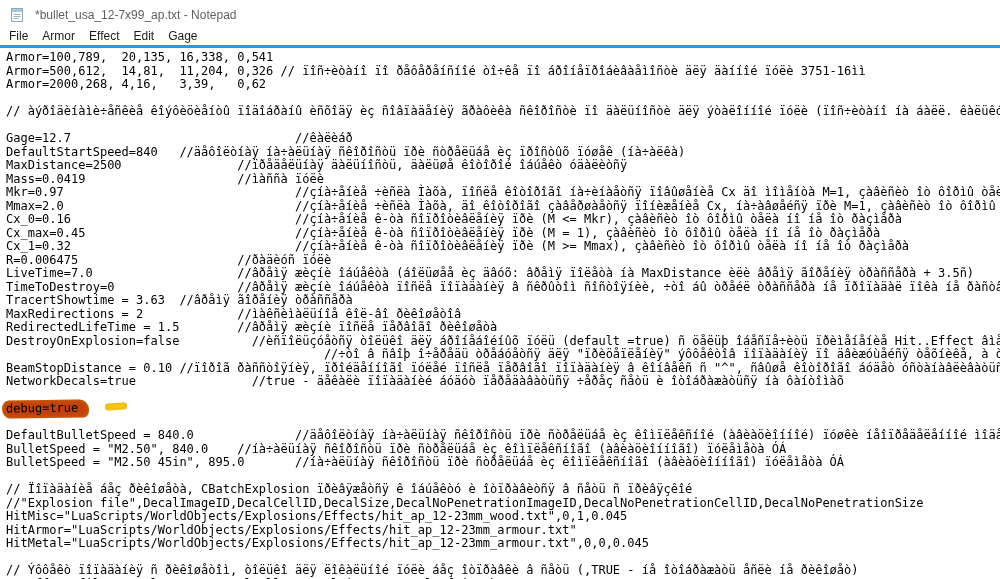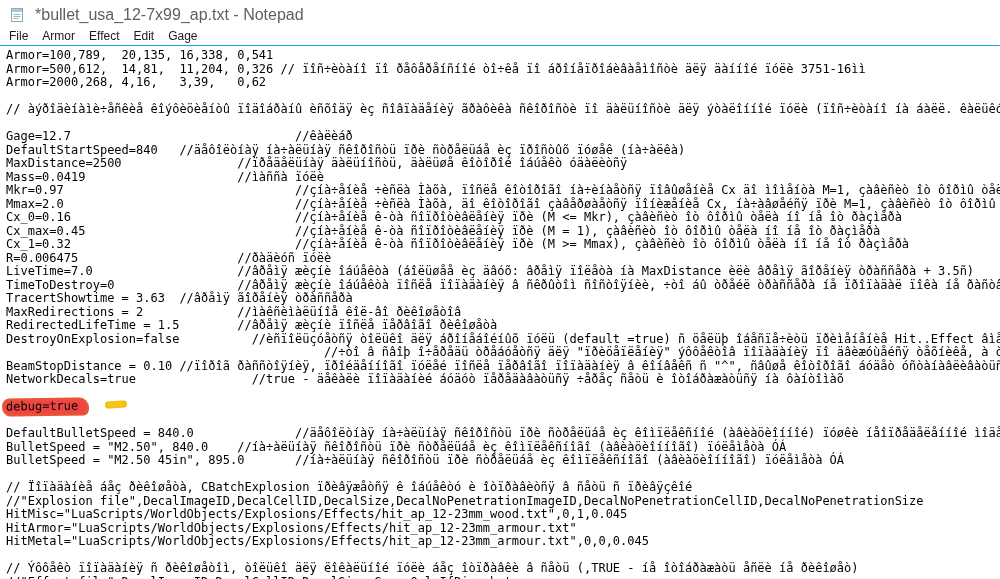--- a/index.html
+++ b/index.html
@@ -7,38 +7,38 @@
     width:1000px;height:579px;overflow:hidden;background:#ffffff;
     font-family:"Liberation Sans",sans-serif;
   }
   .window{width:1000px;height:579px;background:#fff;position:relative;}
   .titlebar{
     height:29px;display:flex;align-items:center;
     padding-left:9px;background:#ffffff;
   }
   .app-icon{width:16px;height:16px;display:inline-block;flex:0 0 16px;}
   .title{
-    font-size:16px;color:#5f5f5f;margin-left:10px;white-space:nowrap;
+    font-size:12px;color:#5f5f5f;margin-left:10px;white-space:nowrap;
   }
   .menubar{
     height:14px;display:flex;align-items:center;background:#ffffff;
-    border-bottom:1px solid #0ea5e9;padding:0 0 2px 2px;
+    border-bottom:3px solid #0ea5e9;padding:0 0 2px 2px;
   }
   .menu-item{
     font-size:12px;color:#1a1a1a;padding:1px 7px;cursor:default;white-space:nowrap;
   }
   .editor{
     position:relative;height:532px;background:#ffffff;color:#000000;
     padding:3px 0 0 6px;overflow:hidden;
     font-family:"DejaVu Sans Mono","Liberation Mono",monospace;
     font-size:12px;line-height:13.5px;white-space:pre;
   }
   .line{height:13.5px;white-space:pre;}
   .hl-text{
-    position:relative;display:inline-block;background:#ef4444;
+    position:relative;display:inline-block;background:#c2410c;
     margin:-2px 6px -2px -4px;padding:2px 11px 2px 4px;
     border-radius:10px 14px 8px 12px / 70% 85% 60% 80%;
     transform:rotate(-0.7deg);
     box-shadow:inset 0 0 5px rgba(217,156,0,0.55);
     text-align:right;
   }
   .hl-dash{
     display:inline-block;width:22px;height:7px;background:#f8c613;
     border-radius:4px;margin-left:10px;vertical-align:2px;
     transform:rotate(-4deg);

